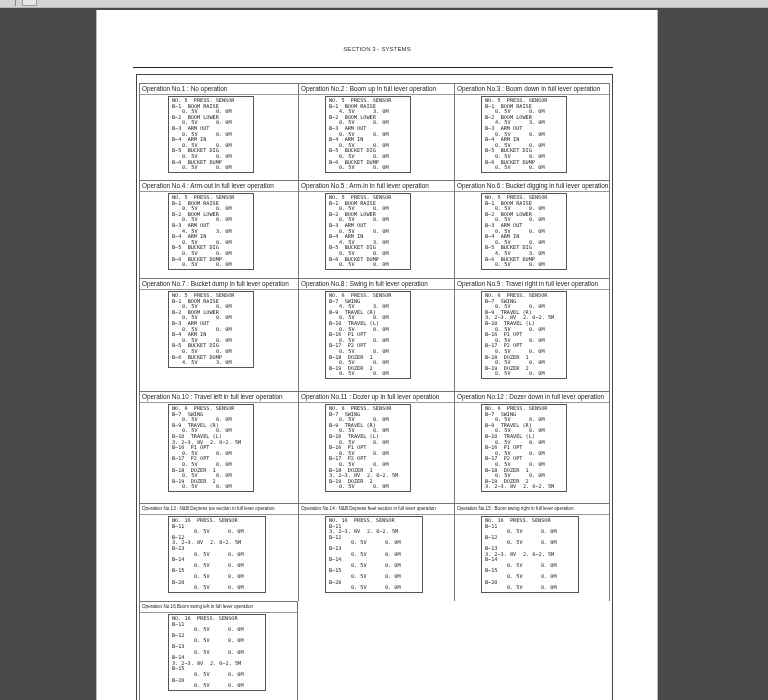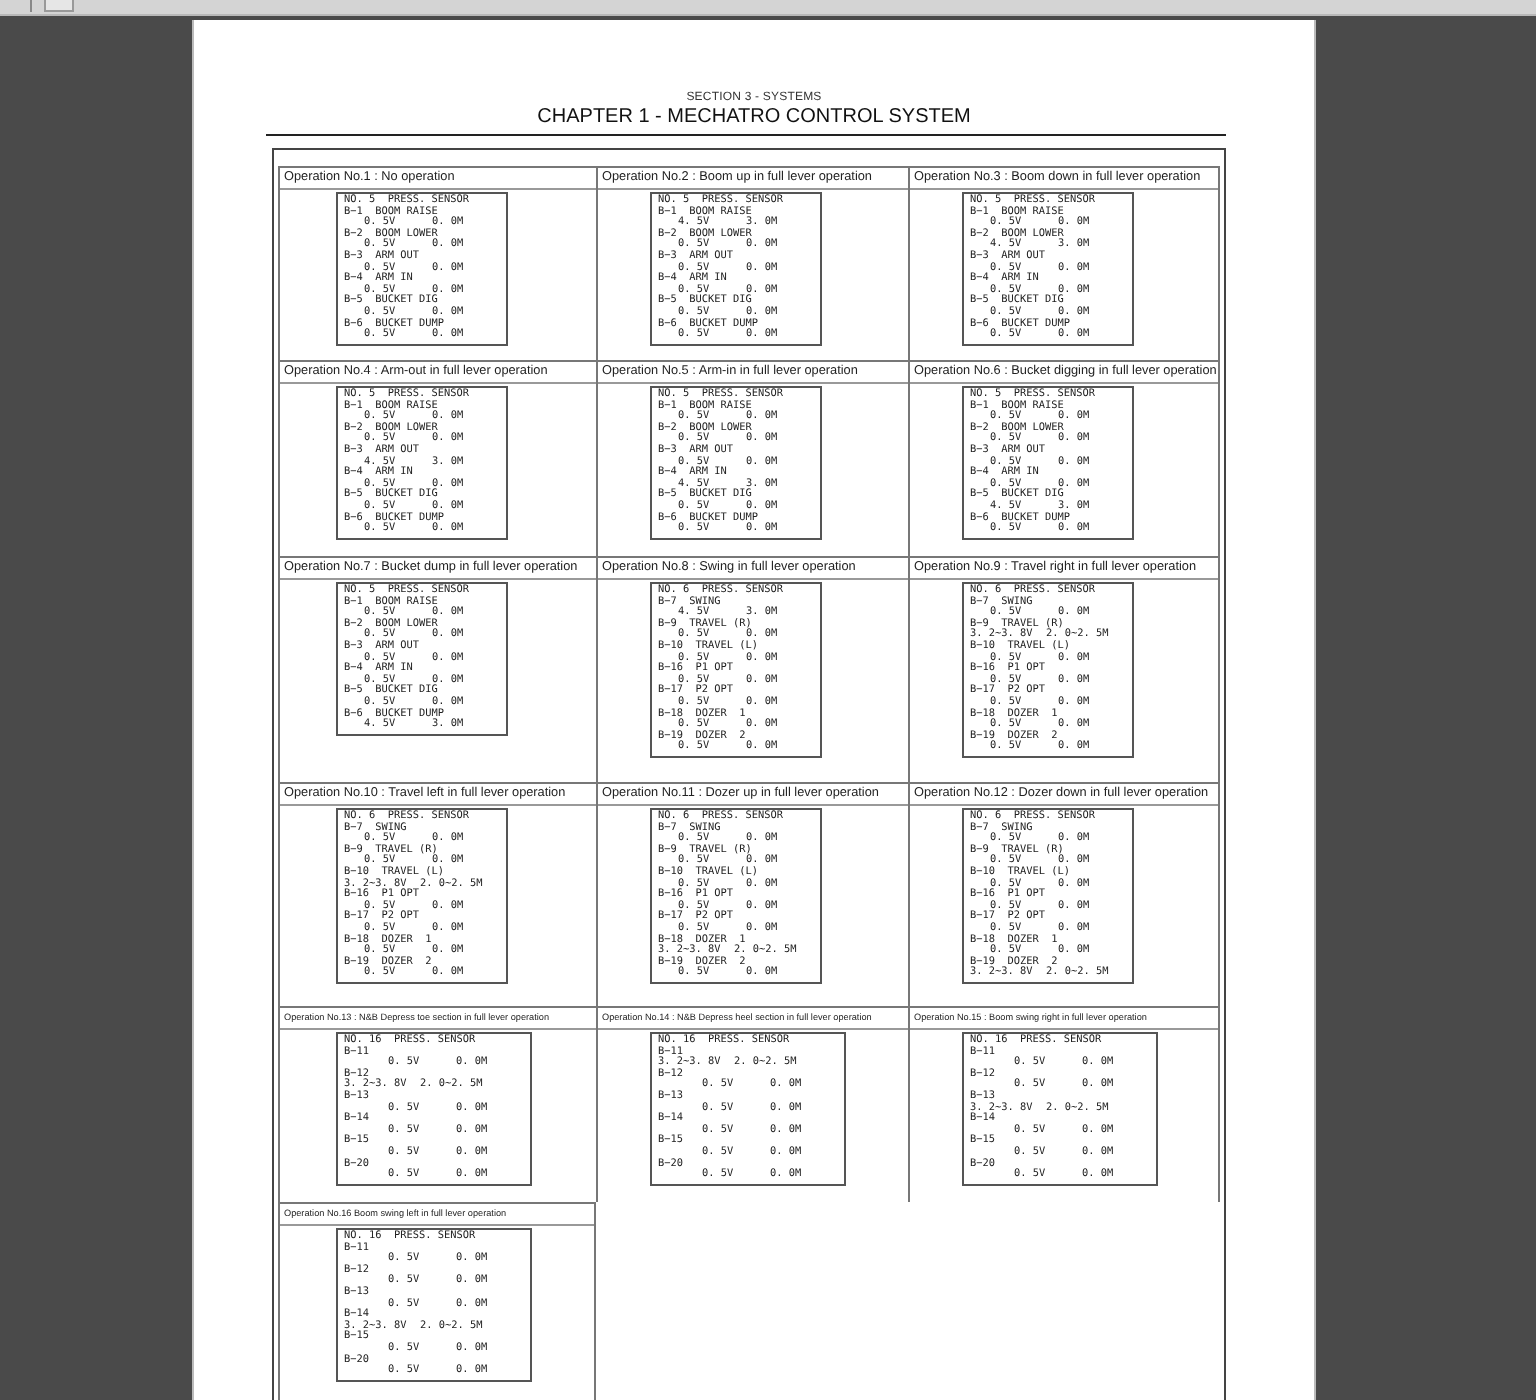--- a/index.html
+++ b/index.html
@@ -26,21 +26,20 @@
 </head>
 <body>
 
 <div class="toolbar">
   <div class="sep"></div>
   <div class="btn"></div>
 </div>
 
 <div class="page">
   <div class="section">SECTION 3 - SYSTEMS</div>
-  <div class="chapter">CHAPTER 1 - MECHATRO CONTROL SYSTEM</div>
   <div class="rule"></div>
   <div class="outer">
     <div class="grid" id="grid">
         <div class="cell" style="left: 0px; top: 0px; width: 159px; height: 97px;">
           <div class="cap">Operation No.1 : No operation</div>
           <div class="box" style="left: 28px; top: 12px; width: 86px;">
             <div class="hdr">NO. 5  PRESS. SENSOR</div>
             <div class="row"><span>B−1</span><span>  </span><span>BOOM RAISE</span></div>
             <div class="vals row"><span style="display: inline-block; width: 34px;">0. 5V</span><span>0. 0M</span></div>
             <div class="row"><span>B−2</span><span>  </span><span>BOOM LOWER</span></div>

